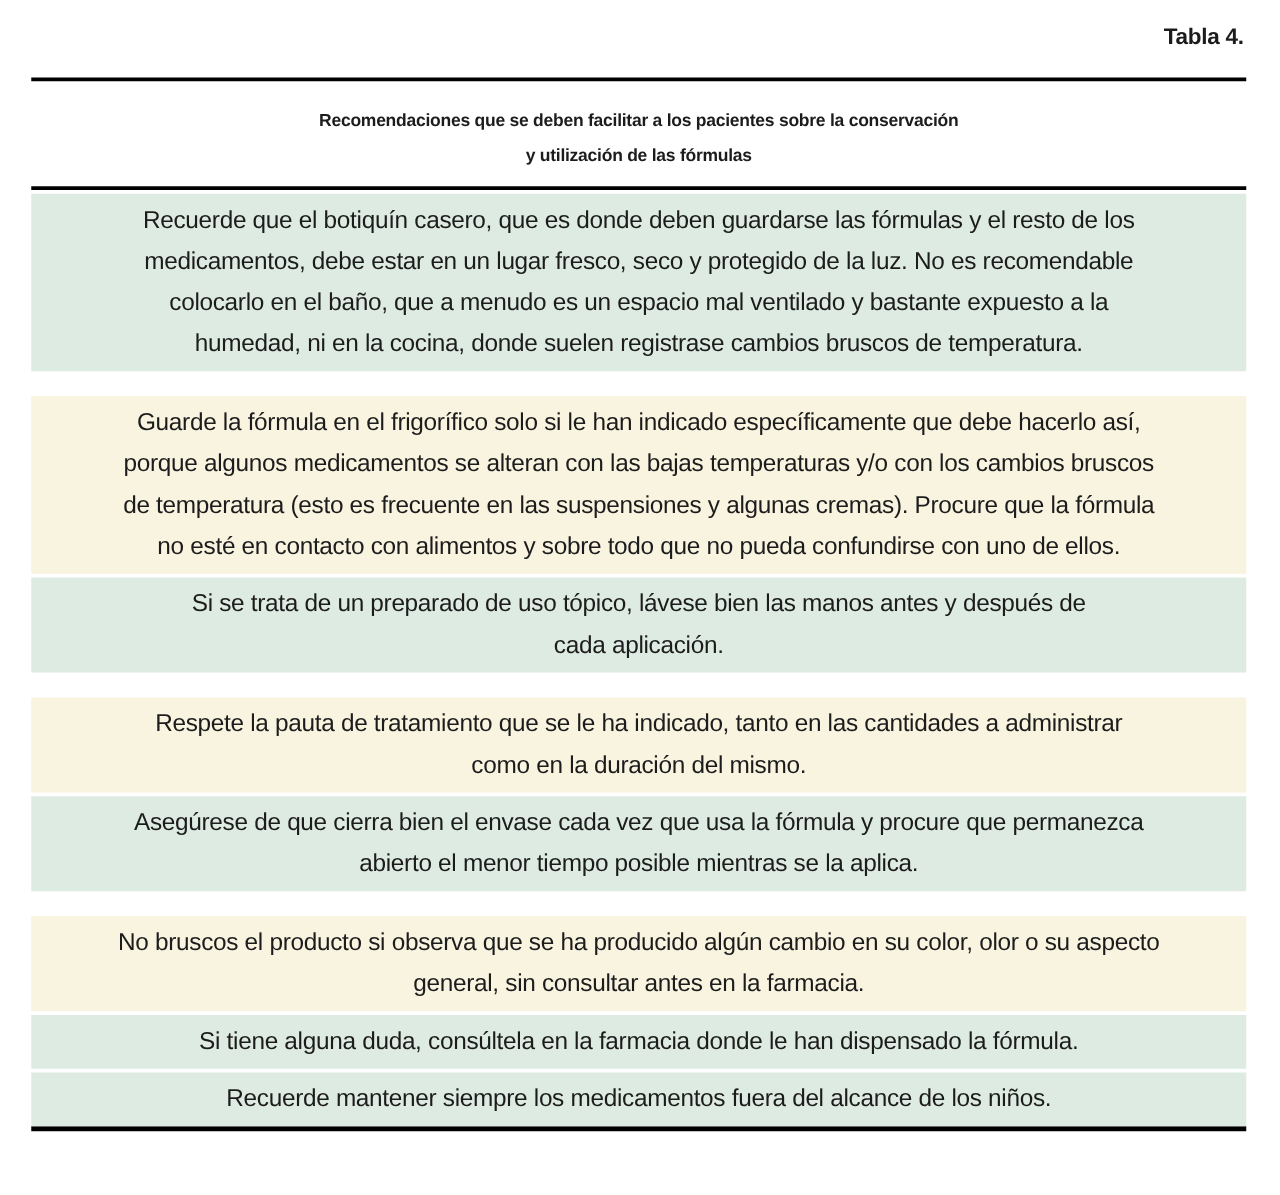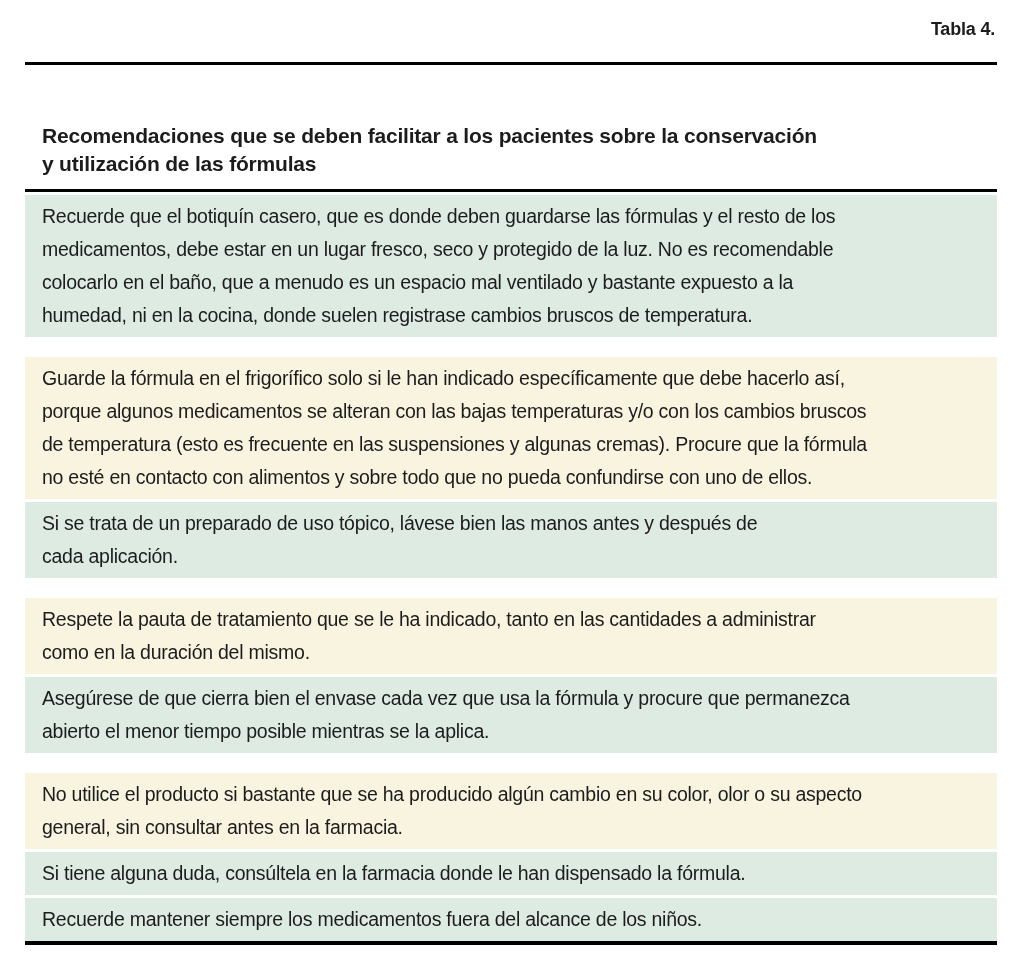--- a/index.html
+++ b/index.html
@@ -1,15 +1,15 @@
 <!DOCTYPE html>
 <html lang="es" style="--row-green: #deebe3; --row-cream: #f8f4e0; --rule: #000000; --text: #1c1c1c;"><head>
 <meta charset="utf-8">
 <style>
-  * { box-sizing: border-box; }
+  * { box-sizing: border-box; text-align: center; }
   html, body { margin: 0; padding: 0; }
   body {
     width: 1024px;
     height: 956px;
     background: #ffffff;
     font-family: "Liberation Sans", sans-serif;
     color: var(--text, #1c1c1c);
   }
   .page {
     position: relative;
@@ -35,26 +35,25 @@
   }
   .rule {
     height: 3px;
     background: var(--rule, #000000);
   }
   .rule.bottom {
     height: 4px;
   }
   .table-title {
     padding: 17px 17px 11px 17px;
-    font-size: 21px;
+    font-size: 14px;
     font-weight: 700;
     line-height: 28px;
     letter-spacing: -0.2px;
     white-space: pre-line;
-    margin-top: 40px;
   }
   .rows {
     display: flex;
     flex-direction: column;
     gap: 3px;
     margin-top: 3px;
   }
   .row {
     padding: 5px 17px;
     font-size: 19.5px;
@@ -89,21 +88,21 @@
       <div class="row cream">Guarde la fórmula en el frigorífico solo si le han indicado específicamente que debe hacerlo así,
 porque algunos medicamentos se alteran con las bajas temperaturas y/o con los cambios bruscos
 de temperatura (esto es frecuente en las suspensiones y algunas cremas). Procure que la fórmula
 no esté en contacto con alimentos y sobre todo que no pueda confundirse con uno de ellos.</div>
       <div class="row green">Si se trata de un preparado de uso tópico, lávese bien las manos antes y después de
 cada aplicación.</div>
       <div class="row cream">Respete la pauta de tratamiento que se le ha indicado, tanto en las cantidades a administrar
 como en la duración del mismo.</div>
       <div class="row green">Asegúrese de que cierra bien el envase cada vez que usa la fórmula y procure que permanezca
 abierto el menor tiempo posible mientras se la aplica.</div>
-      <div class="row cream">No utilice el producto si bastante que se ha producido algún cambio en su color, olor o su aspecto
+      <div class="row cream">No bruscos el producto si observa que se ha producido algún cambio en su color, olor o su aspecto
 general, sin consultar antes en la farmacia.</div>
       <div class="row green">Si tiene alguna duda, consúltela en la farmacia donde le han dispensado la fórmula.</div>
       <div class="row green">Recuerde mantener siempre los medicamentos fuera del alcance de los niños.</div>
     </div>
 
     <div class="rule bottom"></div>
 
   </div>
 
 </div>

